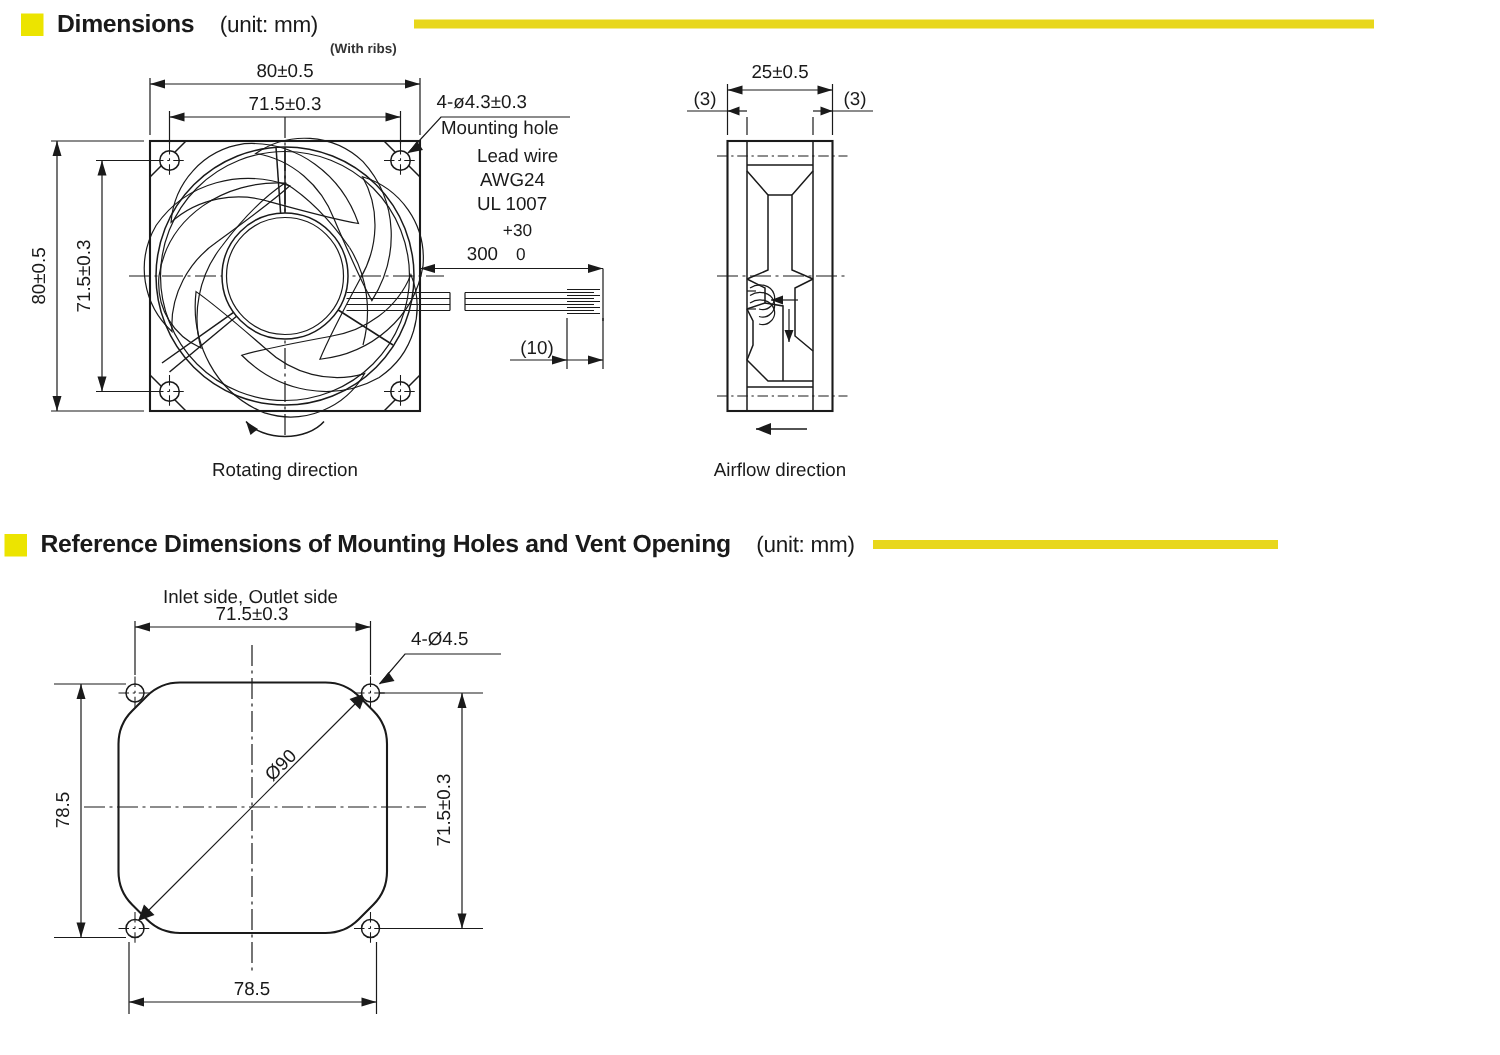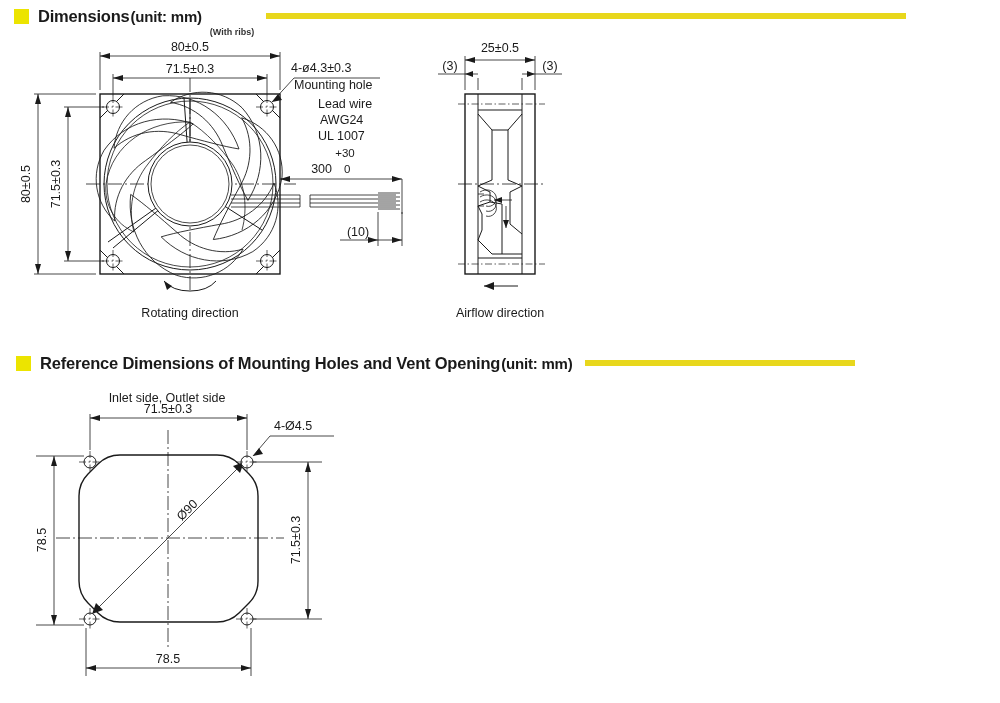--- a/index.html
+++ b/index.html
@@ -8,21 +8,21 @@
     width:1000px;height:703px;position:relative;overflow:hidden;
     font-family:"Liberation Sans","DejaVu Sans",sans-serif;
     color:#1a1a1a;
   }
   .sheet{position:absolute;inset:0;}
 
   
   .sec-head{position:absolute;display:flex;align-items:center;height:22px;}
   .sec-swatch{width:15px;height:15px;background:#ece400;flex:0 0 auto;margin-right:9px;}
   .sec-title{font-size:16.5px;font-weight:bold;letter-spacing:-0.2px;white-space:nowrap;}
-  .sec-unit{font-size:15px;font-weight:bold;letter-spacing:-0.2px;margin-left:1px;white-space:nowrap;}
+  .sec-unit{font-size:15px;font-weight:normal;letter-spacing:-0.2px;margin-left:17px;white-space:nowrap;}
   .sec-note{font-size:9px;font-weight:bold;margin-left:8px;white-space:nowrap;color:#333;margin-top:32px;}
   .sec-rule{height:6px;background:#e8d71c;margin-left:12px;flex:0 0 auto;}
 
   
   .canvas{position:absolute;text-align:center;}
   svg{display:block;overflow:visible;}
   .ln{fill:none;stroke:#1a1a1a;stroke-width:1;}
   .ln-th{fill:none;stroke:#1a1a1a;stroke-width:1.4;}
   .ln-thin{fill:none;stroke:#1a1a1a;stroke-width:0.8;}
   .dim{fill:none;stroke:#1a1a1a;stroke-width:0.8;}
@@ -191,21 +191,21 @@
       <text class="txt" x="358" y="202" text-anchor="middle">(10)</text>
 
       <g>
         <path class="ln" d="M164,247 A30,20 0 0 0 216,247" fill="none"></path>
         <path d="M164,247 L172,252 L167,256 Z" fill="#1a1a1a" stroke="none"></path>
       </g>
       <text class="txt-cap" x="190" y="283" text-anchor="middle">Rotating direction</text>
     </svg>
   </div>
 
-  <div class="canvas" style="left:420px;top:34px;width:220px;height:300px;">
+  <div class="canvas" style="left:440px;top:34px;width:220px;height:300px;">
     <svg width="220" height="300" viewBox="0 0 220 300">
 
       <rect class="ln-th" x="45" y="60" width="70" height="180"></rect>
 
       <line class="ln" x1="58" y1="60" x2="58" y2="240"></line>
       <line class="ln" x1="102" y1="60" x2="102" y2="240"></line>
 
       <path class="ln" d="M58,76 L102,76 M58,224 L102,224"></path>
 
       <g class="ln">
@@ -264,21 +264,21 @@
       <text class="txt" x="130" y="36" text-anchor="middle">(3)</text>
 
       <g>
         <line class="ln" x1="98" y1="252" x2="64" y2="252"></line>
         <path d="M64,252 L74,248 L74,256 Z" fill="#1a1a1a" stroke="none"></path>
       </g>
       <text class="txt-cap" x="80" y="283" text-anchor="middle">Airflow direction</text>
     </svg>
   </div>
 
-  <div class="sec-head" style="left:16px;top:352px;">
+  <div class="sec-head" style="left:3px;top:352px;">
     <span class="sec-swatch"></span>
     <span class="sec-title">Reference Dimensions of Mounting Holes and Vent Opening</span>
     <span class="sec-unit">(unit: mm)</span>
     <span class="sec-rule" style="width:270px;"></span>
   </div>
 
   <div class="canvas" style="left:12px;top:380px;width:400px;height:320px;">
     <svg width="400" height="320" viewBox="0 0 400 320">
 
       <text class="txt-cap" x="155" y="22" text-anchor="middle">Inlet side, Outlet side</text>

